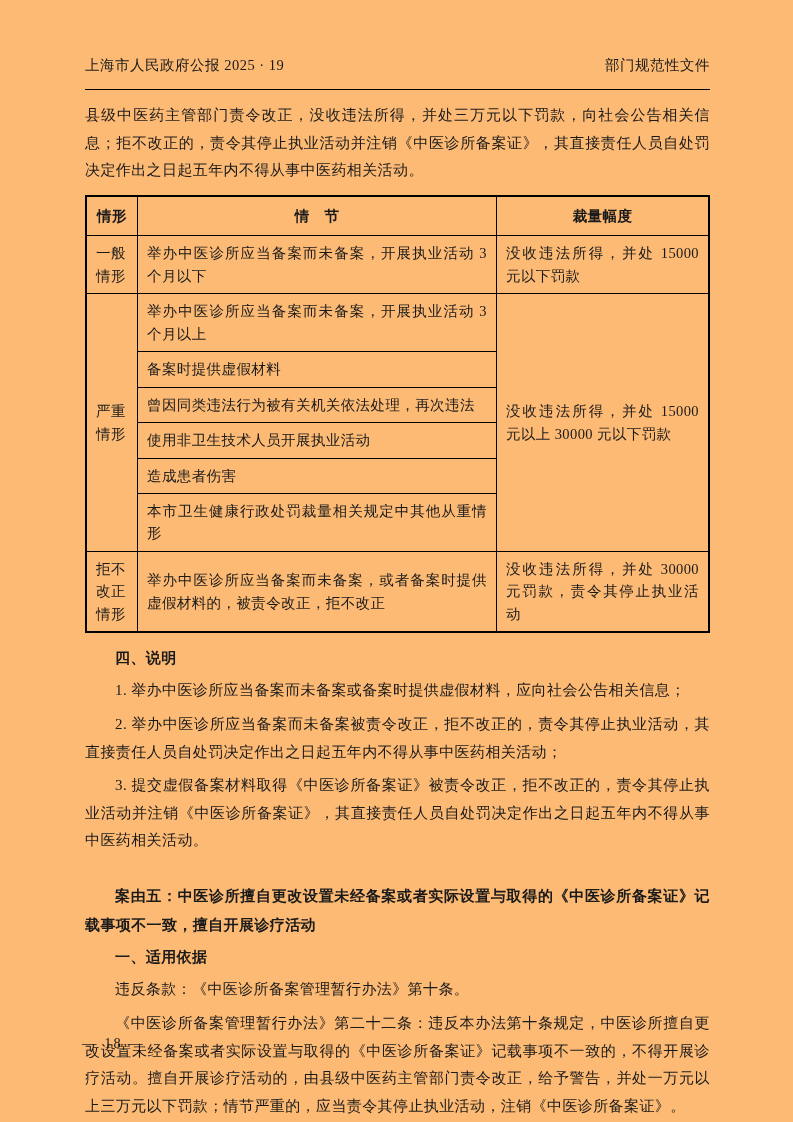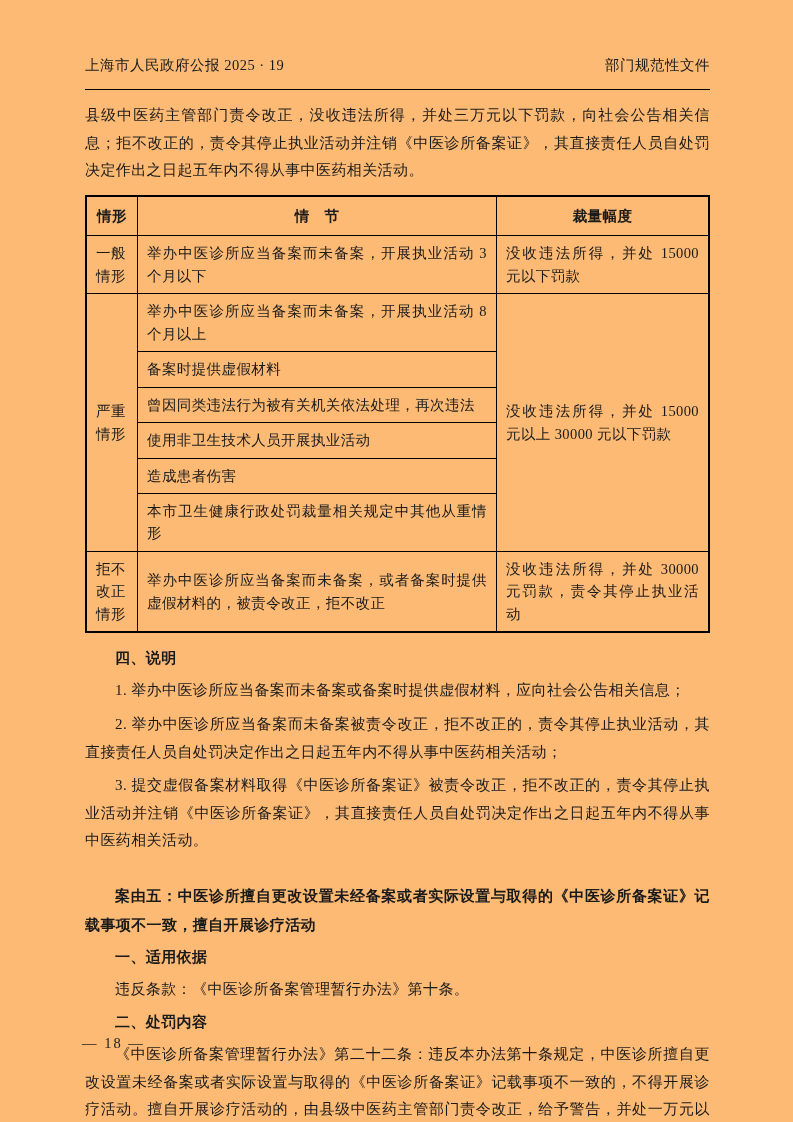--- a/index.html
+++ b/index.html
@@ -117,21 +117,21 @@
       <th>情　节</th>
       <th>裁量幅度</th>
     </tr>
     <tr>
       <td class="col-situation">一般情形</td>
       <td class="col-item">举办中医诊所应当备案而未备案，开展执业活动 3 个月以下</td>
       <td class="col-range">没收违法所得，并处 15000 元以下罚款</td>
     </tr>
     <tr>
       <td class="col-situation" rowspan="6">严重情形</td>
-      <td class="col-item">举办中医诊所应当备案而未备案，开展执业活动 8 个月以上</td>
+      <td class="col-item">举办中医诊所应当备案而未备案，开展执业活动 3 个月以上</td>
       <td class="col-range" rowspan="6">没收违法所得，并处 15000 元以上 30000 元以下罚款</td>
     </tr>
     <tr>
       <td class="col-item">备案时提供虚假材料</td>
     </tr>
     <tr>
       <td class="col-item">曾因同类违法行为被有关机关依法处理，再次违法</td>
     </tr>
     <tr>
       <td class="col-item">使用非卫生技术人员开展执业活动</td>
@@ -153,17 +153,16 @@
   <div class="heading">四、说明</div>
   <p class="para indent">1. 举办中医诊所应当备案而未备案或备案时提供虚假材料，应向社会公告相关信息；</p>
   <p class="para indent">2. 举办中医诊所应当备案而未备案被责令改正，拒不改正的，责令其停止执业活动，其直接责任人员自处罚决定作出之日起五年内不得从事中医药相关活动；</p>
   <p class="para indent">3. 提交虚假备案材料取得《中医诊所备案证》被责令改正，拒不改正的，责令其停止执业活动并注销《中医诊所备案证》，其直接责任人员自处罚决定作出之日起五年内不得从事中医药相关活动。</p>
 
   <p class="case-title">案由五：中医诊所擅自更改设置未经备案或者实际设置与取得的《中医诊所备案证》记载事项不一致，擅自开展诊疗活动</p>
 
   <div class="heading">一、适用依据</div>
   <p class="para indent">违反条款：《中医诊所备案管理暂行办法》第十条。</p>
 
-  <div class="heading">二、处罚内容</div>
   <p class="para indent">《中医诊所备案管理暂行办法》第二十二条：违反本办法第十条规定，中医诊所擅自更改设置未经备案或者实际设置与取得的《中医诊所备案证》记载事项不一致的，不得开展诊疗活动。擅自开展诊疗活动的，由县级中医药主管部门责令改正，给予警告，并处一万元以上三万元以下罚款；情节严重的，应当责令其停止执业活动，注销《中医诊所备案证》。</p>
 
   <div class="page-footer">— 18 —</div>
 </div>
 
 </body></html>

